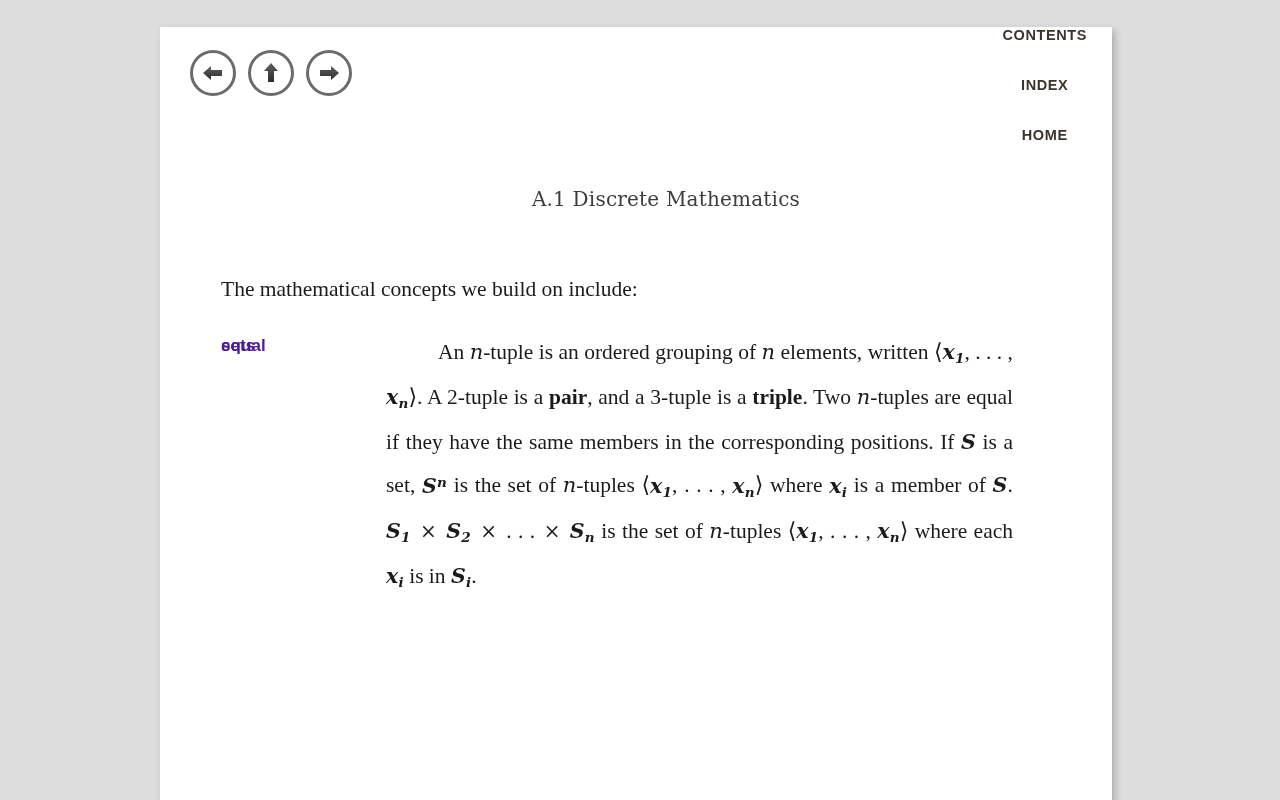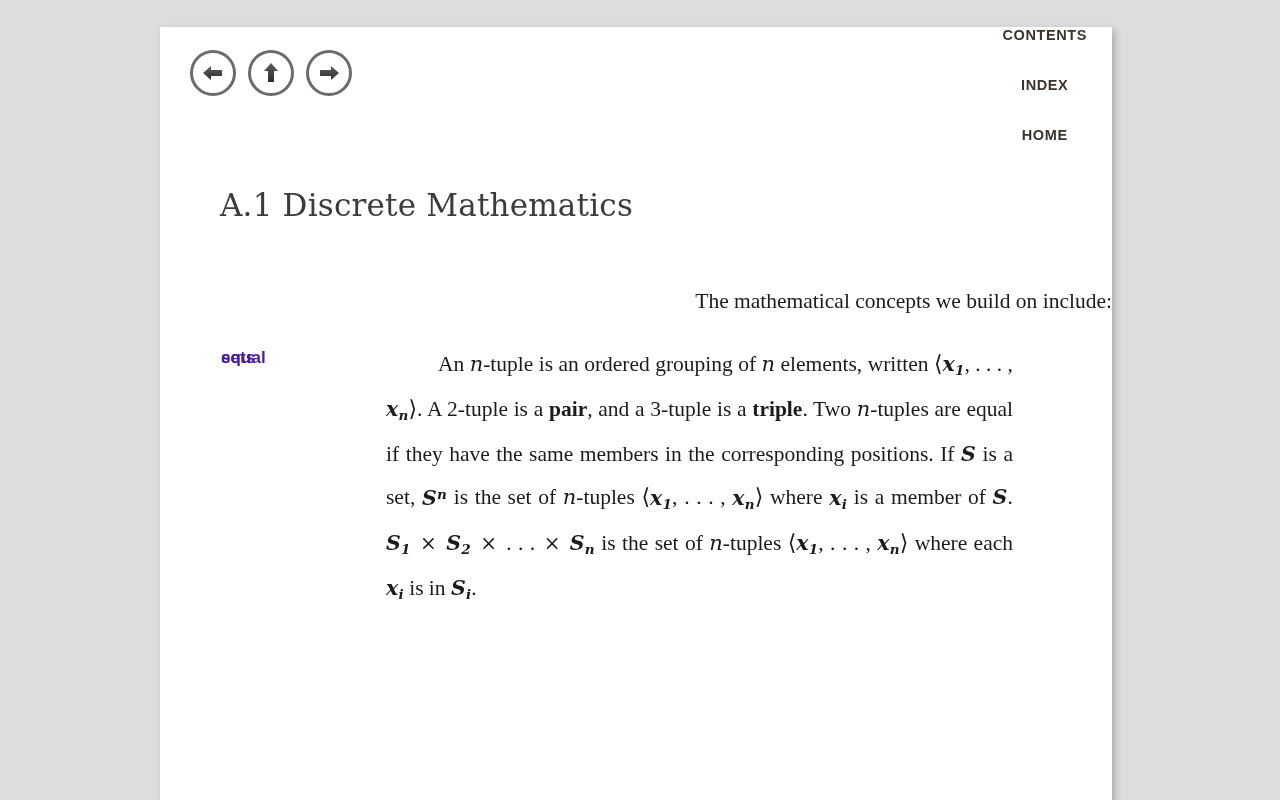--- a/index.html
+++ b/index.html
@@ -80,32 +80,32 @@
   .content {
     position: absolute;
     left: 0;
     top: 100px;
     width: 952px;
   }
   .section-title {
     margin: 0;
     padding: 60px 0 0 60px;
     font-family: "DejaVu Serif", "Liberation Serif", serif;
-    font-size: 31px;
+    font-size: 20px;
     font-weight: normal;
     color: #3c3c3c;
     letter-spacing: 0.2px;
+    text-align: center;
   }
   .intro-paragraph {
     margin: 0;
-    padding: 67px 0 0 61px;
+    padding: 67px 12px 0 61px;
     font-size: 21.5px;
     color: #1b1b1b;
     line-height: 1.1;
-    text-align: right;
   }
 
   
   .def-block {
     position: relative;
     padding-left: 61px;
     margin-top: 30px;
   }
   .def-label {
     position: absolute;

